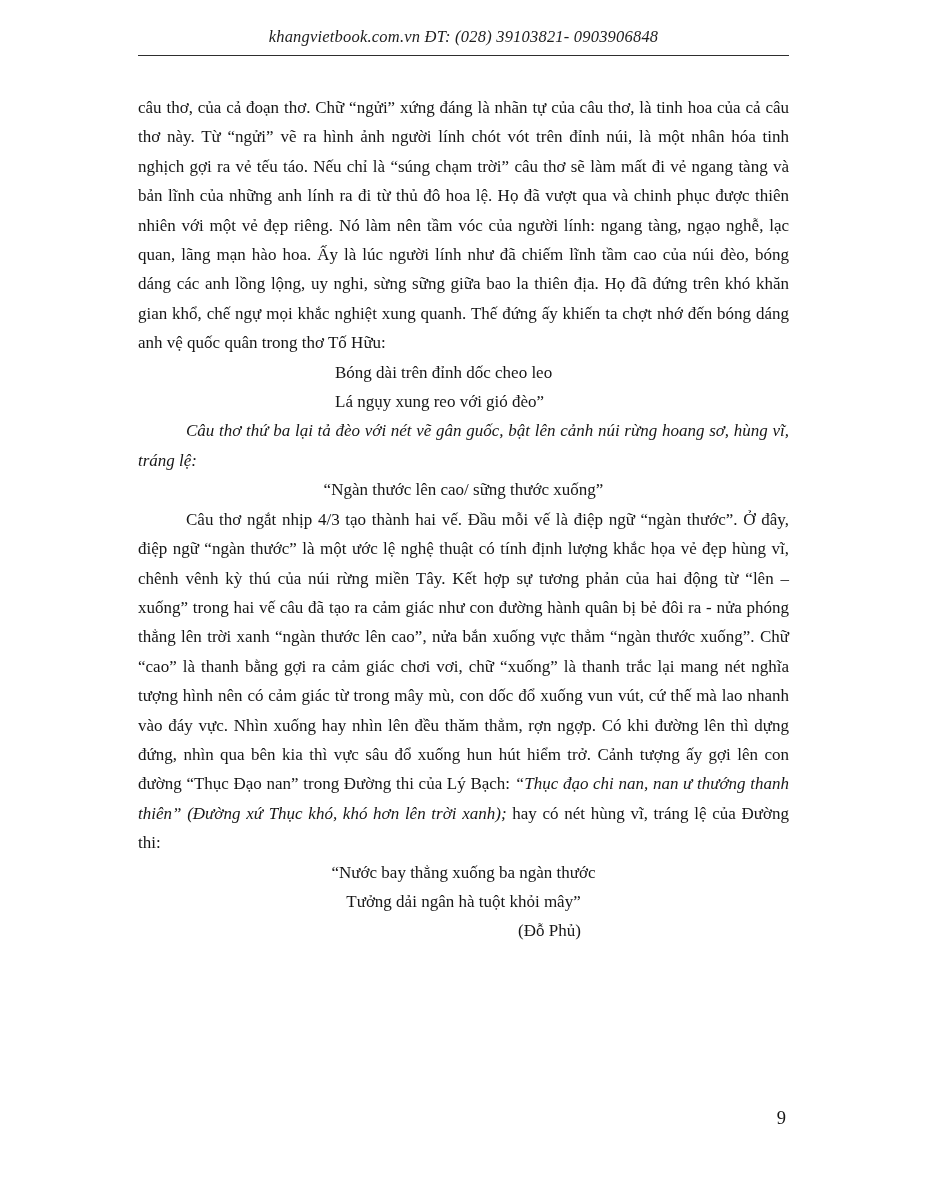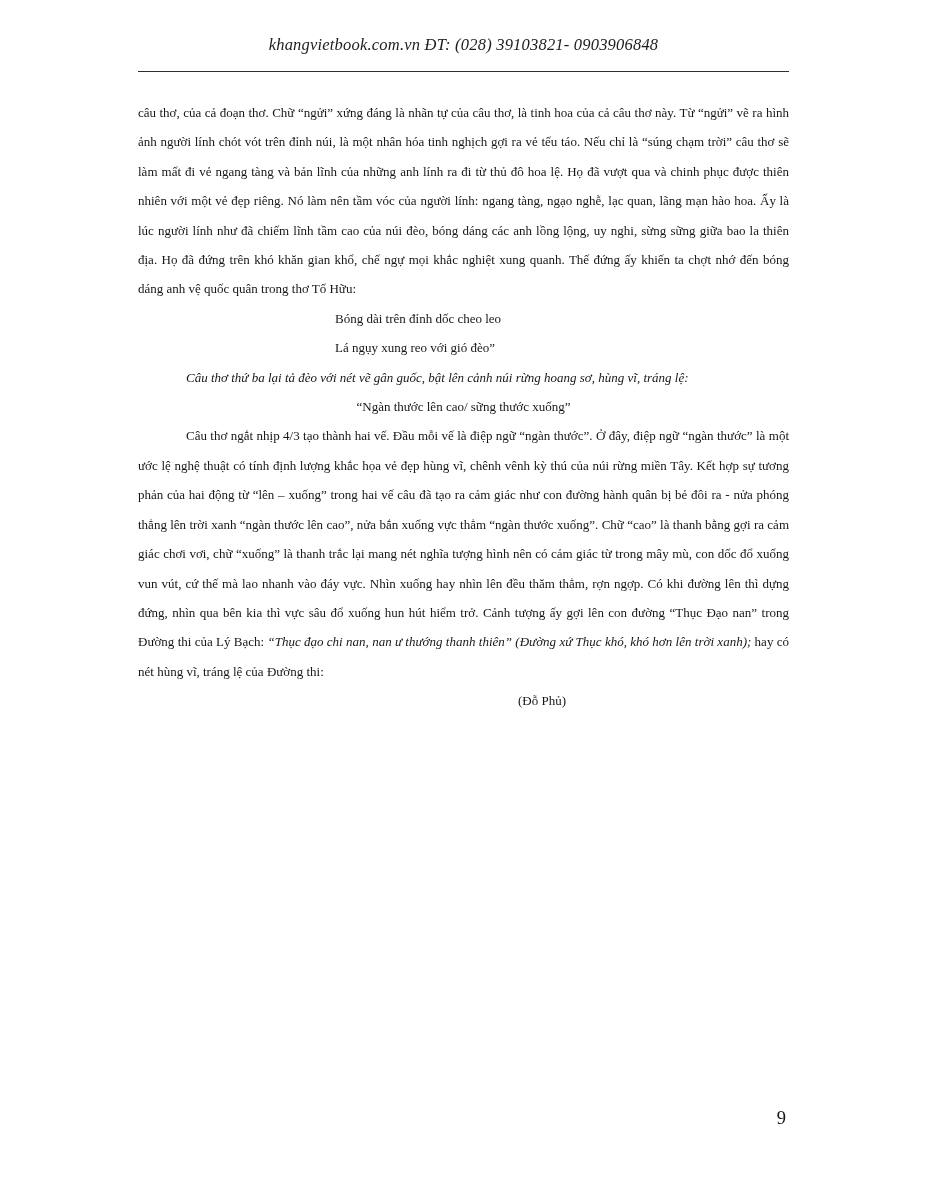--- a/index.html
+++ b/index.html
@@ -13,39 +13,39 @@
     height: 1200px;
     margin: 0 auto;
     background: #ffffff;
     box-sizing: border-box;
     font-family: "Liberation Serif", "DejaVu Serif", serif;
     color: #161616;
     overflow: hidden;
   }
   .header {
     width: 651px;
-    margin: 16px auto;
+    margin: 8px auto;
     padding-top: 19px;
     text-align: center;
     font-style: italic;
     font-size: 16.5px;
     line-height: 20px;
     color: #1c1c1c;
     letter-spacing: 0.2px;
   }
   .header-rule {
     width: 651px;
     margin: 7px auto 0 auto;
     border-bottom: 1.4px solid #2e2e2e;
   }
   .content {
     width: 651px;
-    margin: 4px auto;
+    margin: 15px auto;
     padding-top: 22px;
-    font-size: 13px;
+    font-size: 17px;
     line-height: 29.4px;
     text-align: justify;
   }
   .content p { margin: 0; }
   .indent { text-indent: 48px; }
   .bold-lead {
     font-weight: normal;
     font-style: italic;
   }
   .poem {
@@ -88,20 +88,24 @@
       <div>Bóng dài trên đỉnh dốc cheo leo</div>
       <div>Lá ngụy xung reo với gió đèo”</div>
     </div>
 
     <p class="indent bold-lead">Câu thơ thứ ba lại tả đèo với nét vẽ gân guốc, bật lên cảnh núi rừng hoang sơ, hùng vĩ, tráng lệ:</p>
 
     <div class="center-quote">“Ngàn thước lên cao/ sững thước xuống”</div>
 
     <p class="indent"><span>Câu thơ ngắt nhịp 4/3 tạo thành hai vế. Đầu mỗi vế là điệp ngữ “ngàn thước”. Ở đây, điệp ngữ “ngàn thước” là một ước lệ nghệ thuật có tính định lượng khắc họa vẻ đẹp hùng vĩ, chênh vênh kỳ thú của núi rừng miền Tây. Kết hợp sự tương phản của hai động từ “lên – xuống” trong hai vế câu đã tạo ra cảm giác như con đường hành quân bị bẻ đôi ra - nửa phóng thẳng lên trời xanh “ngàn thước lên cao”, nửa bắn xuống vực thẳm “ngàn thước xuống”. Chữ “cao” là thanh bằng gợi ra cảm giác chơi vơi, chữ “xuống” là thanh trắc lại mang nét nghĩa tượng hình nên có cảm giác từ trong mây mù, con dốc đổ xuống vun vút, cứ thế mà lao nhanh vào đáy vực. Nhìn xuống hay nhìn lên đều thăm thẳm, rợn ngợp. Có khi đường lên thì dựng đứng, nhìn qua bên kia thì vực sâu đổ xuống hun hút hiểm trở. Cảnh tượng ấy gợi lên con đường “Thục Đạo nan” trong Đường thi của Lý Bạch: </span><span class="inline-italic">“Thục đạo chi nan, nan ư thướng thanh thiên” (Đường xứ Thục khó, khó hơn lên trời xanh);</span><span> hay có nét hùng vĩ, tráng lệ của Đường thi:</span></p>
 
+    <div class="center-quote">
+      <div>“Nước bay thẳng xuống ba ngàn thước</div>
+      <div>Tưởng dải ngân hà tuột khỏi mây”</div>
+    </div>
 
     <div class="attribution">(Đỗ Phủ)</div>
 
   </div>
 
   <div class="page-number">9</div>
 
 </div>
 
 </body></html>

